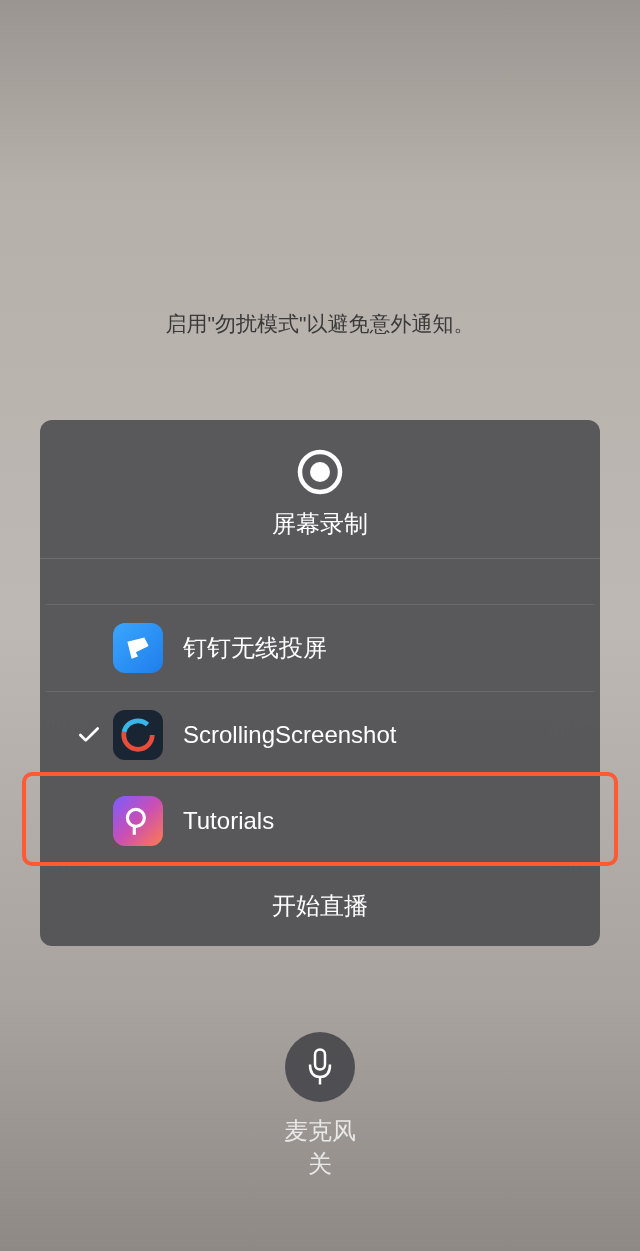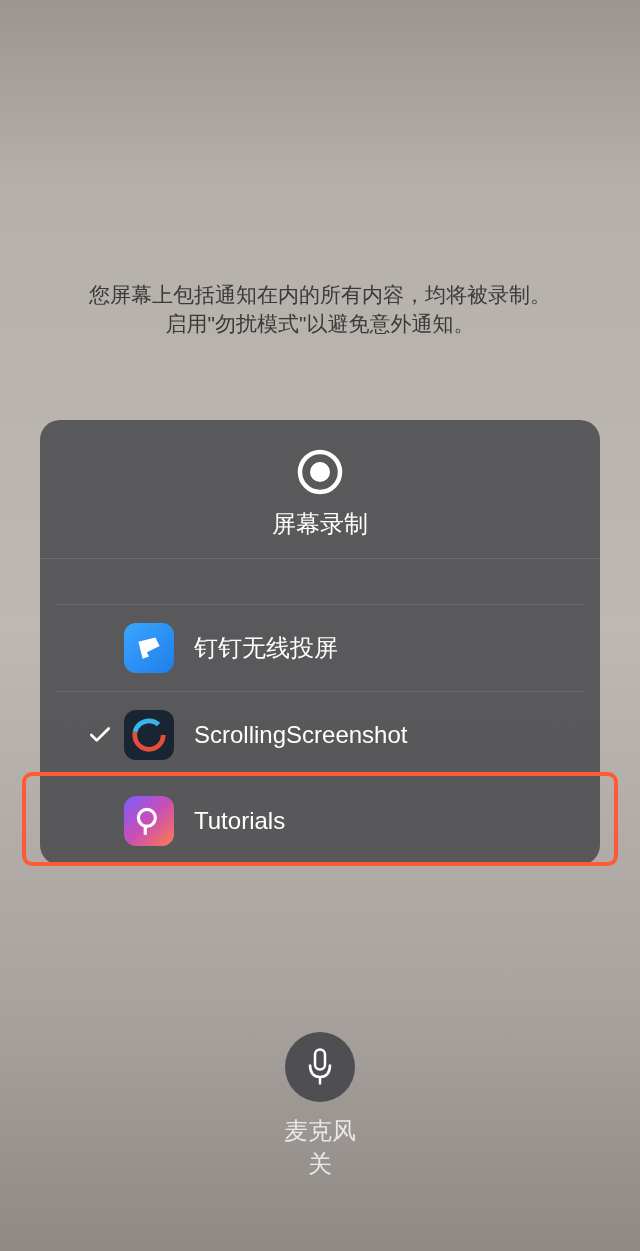--- a/index.html
+++ b/index.html
@@ -26,40 +26,40 @@
       line-height: 1.4;
       padding: 0 30px;
     }
     .panel {
       position: absolute;
       top: 420px;
       left: 40px;
       right: 40px;
       background: rgba(75, 75, 78, 0.88);
       backdrop-filter: blur(20px);
-      border-radius: 20px;
+      border-radius: 12px;
       overflow: hidden;
     }
     .panel-header {
       padding: 28px 0 18px;
       text-align: center;
       border-bottom: 1px solid rgba(130, 130, 135, 0.5);
     }
     .record-icon {
       width: 48px;
       height: 48px;
       margin: 0 auto 12px;
     }
     .panel-title {
       color: #fff;
       font-size: 24px;
       font-weight: 500;
     }
     .app-list {
-      padding: 20px 16px 0;
+      padding: 20px 5px 0;
     }
     .stub-row {
       height: 26px;
       border-bottom: 1px solid rgba(130, 130, 135, 0.4);
       display: flex;
       align-items: flex-end;
       padding-left: 92px;
       padding-bottom: 8px;
     }
     .app-row {
@@ -144,21 +144,21 @@
     .mic-label {
       color: #e8e8e8;
       font-size: 24px;
       line-height: 1.4;
     }
   </style>
 </head>
 <body>
 
 <div class="notice">
-  <span>您屏幕上包括通知在内的所有内容，均将被录制。</span><br>
+  <br>
   <span>启用"勿扰模式"以避免意外通知。</span>
 </div>
 
 <div class="panel">
   <div class="panel-header">
     <div class="record-icon">
       <svg viewBox="0 0 48 48" width="48" height="48">
         <circle cx="24" cy="24" r="20" fill="none" stroke="#fff" stroke-width="4.5"></circle>
         <circle cx="24" cy="24" r="10" fill="#fff"></circle>
       </svg>
@@ -200,20 +200,23 @@
       <div class="app-icon icon-tutorials">
         <svg viewBox="0 0 32 32" width="34" height="34">
           <circle cx="14" cy="13" r="8" fill="none" stroke="#fff" stroke-width="3"></circle>
           <rect x="11" y="20" width="3" height="9" fill="#fff"></rect>
         </svg>
       </div>
       <div class="app-label">Tutorials</div>
     </div>
   </div>
 
+  <div class="panel-footer">
+    <div class="footer-label">开始直播</div>
+  </div>
 </div>
 
 <div class="highlight-box" style="top:772px; left:22px; width:596px; height:94px;"></div>
 
 <div class="mic-section">
   <div class="mic-circle">
     <svg viewBox="0 0 24 32" width="30" height="40">
       <rect x="8" y="2" width="8" height="16" rx="4" fill="none" stroke="#fff" stroke-width="2"></rect>
       <path d="M4 14 Q4 24 12 24 Q20 24 20 14" fill="none" stroke="#fff" stroke-width="2"></path>
       <line x1="12" y1="24" x2="12" y2="30" stroke="#fff" stroke-width="2"></line>

